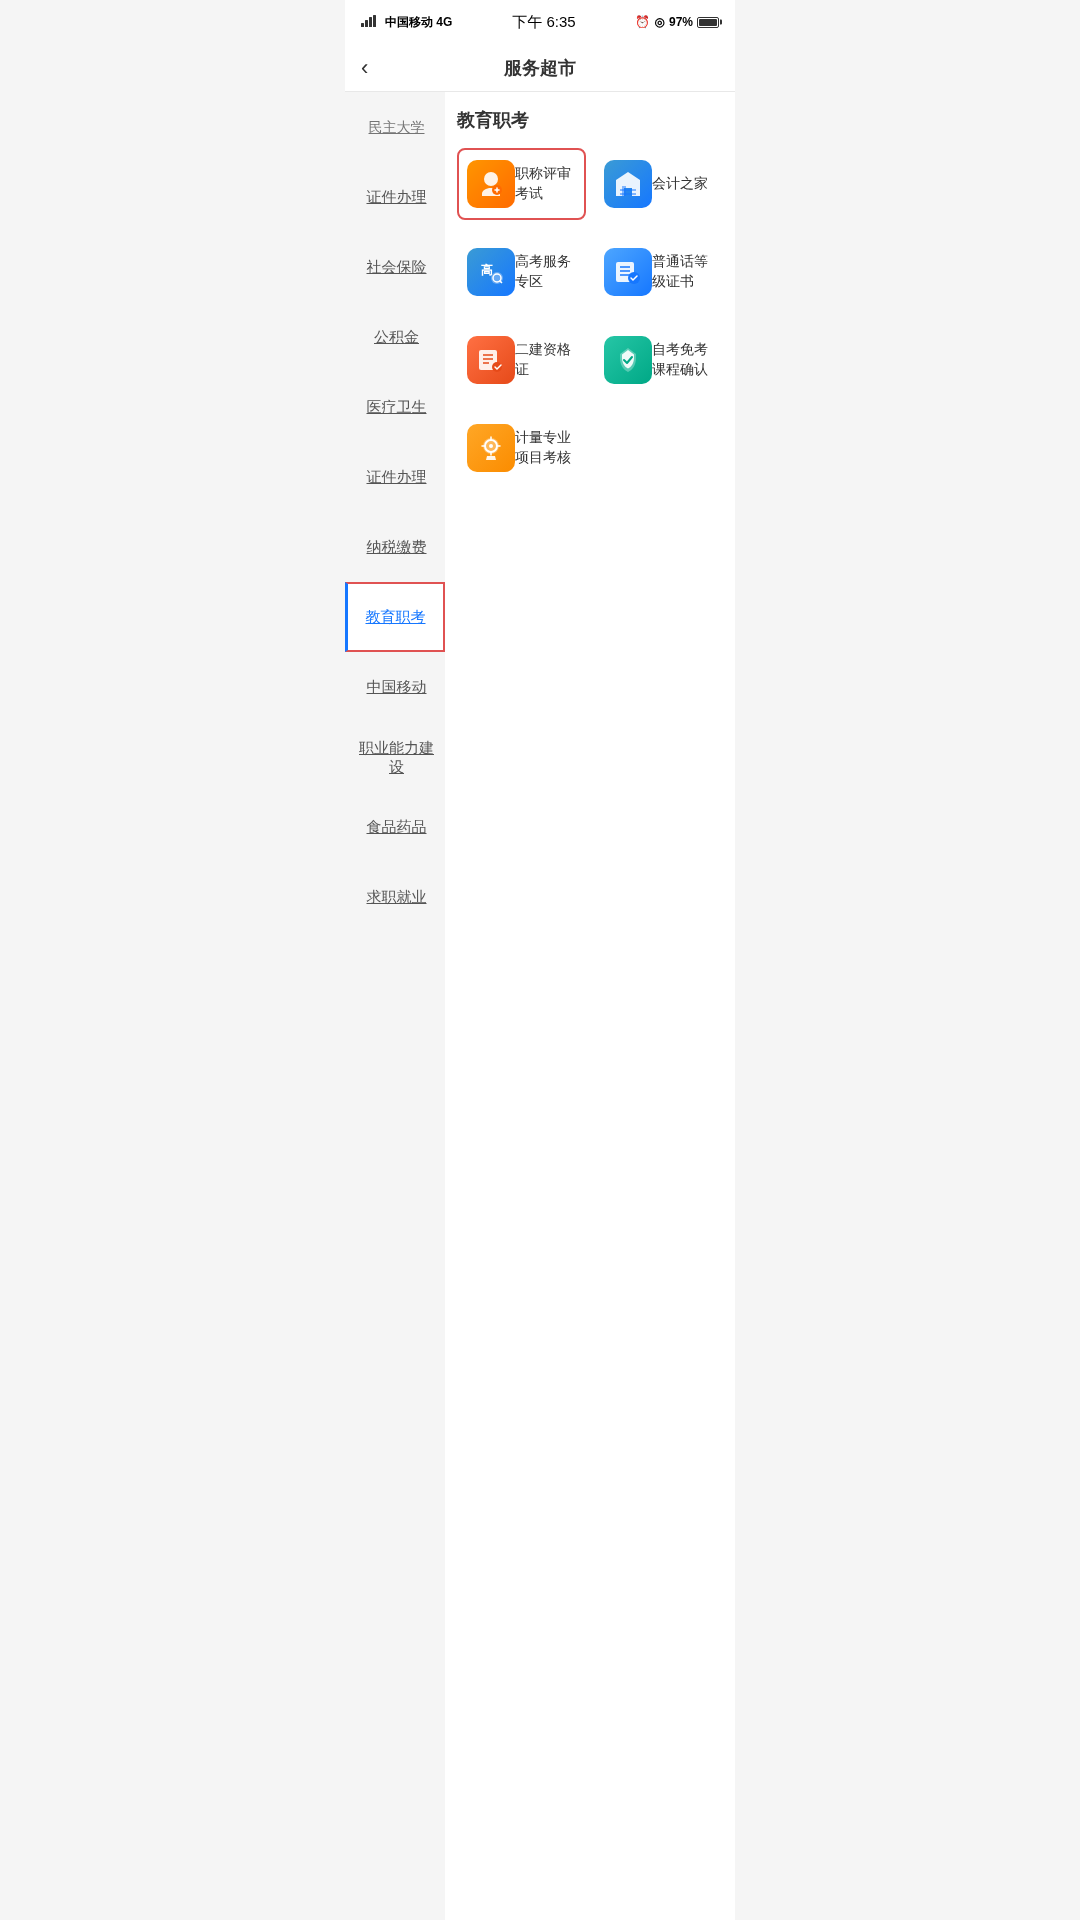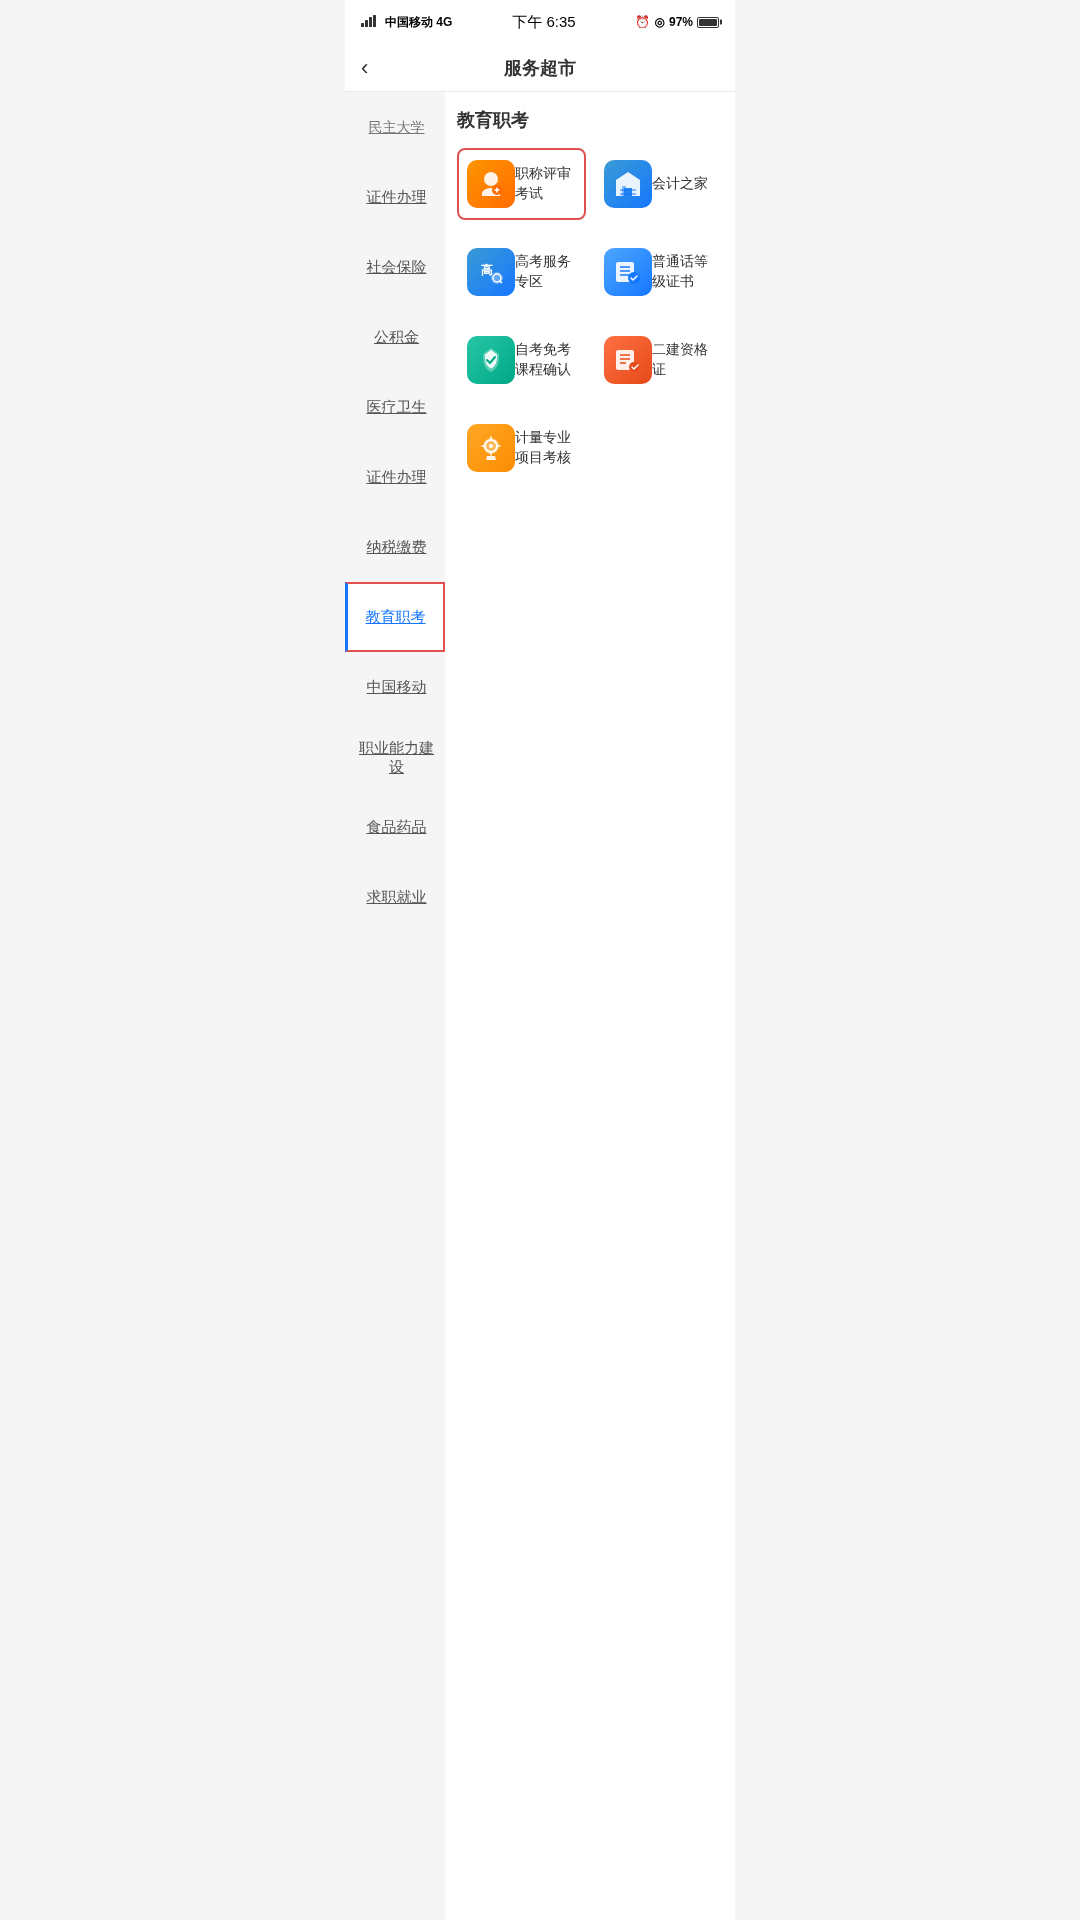--- a/index.html
+++ b/index.html
@@ -272,43 +272,43 @@
     <line x1="8" y1="11" x2="18" y2="11" stroke="#1677ff" stroke-width="1.5"></line>
     <line x1="8" y1="15" x2="18" y2="15" stroke="#1677ff" stroke-width="1.5"></line>
     <line x1="8" y1="19" x2="18" y2="19" stroke="#1677ff" stroke-width="1.5"></line>
     <circle cx="22" cy="22" r="6" fill="#1677ff"></circle>
     <path d="M19 22l2 2 4-4" stroke="white" stroke-width="1.5" stroke-linecap="round"></path>
   </svg>
     </div>
     <span class="service-label">普通话等级证书</span>
   </div>
         <div class="service-item">
-    <div class="service-icon icon-teal">
-      <svg class="icon-svg" viewBox="0 0 32 32" fill="none">
-    <path d="M16 4L8 10v4c0 7 3.5 12 8 14 4.5-2 8-7 8-14v-4L16 4z" fill="white" opacity="0.3"></path>
-    <path d="M16 6l-6 4.5v3c0 5.5 2.5 9.5 6 11 3.5-1.5 6-5.5 6-11v-3L16 6z" fill="white" opacity="0.9"></path>
-    <path d="M12 16l3 3 5-6" stroke="#00a886" stroke-width="2" stroke-linecap="round" stroke-linejoin="round"></path>
-  </svg>
-    </div>
-    <span class="service-label">自考免考课程确认</span>
-  </div>
-        <div class="service-item">
     <div class="service-icon icon-red-orange">
       <svg class="icon-svg" viewBox="0 0 32 32" fill="none">
     <rect x="4" y="6" width="18" height="20" rx="2" fill="white" opacity="0.9"></rect>
     <line x1="8" y1="11" x2="18" y2="11" stroke="#e64a19" stroke-width="1.5"></line>
     <line x1="8" y1="15" x2="18" y2="15" stroke="#e64a19" stroke-width="1.5"></line>
     <line x1="8" y1="19" x2="14" y2="19" stroke="#e64a19" stroke-width="1.5"></line>
     <circle cx="22" cy="23" r="5" fill="#e64a19"></circle>
     <path d="M20 23l2 2 4-4" stroke="white" stroke-width="1.5" stroke-linecap="round"></path>
   </svg>
     </div>
     <span class="service-label">二建资格证</span>
   </div>
         <div class="service-item">
+    <div class="service-icon icon-teal">
+      <svg class="icon-svg" viewBox="0 0 32 32" fill="none">
+    <path d="M16 4L8 10v4c0 7 3.5 12 8 14 4.5-2 8-7 8-14v-4L16 4z" fill="white" opacity="0.3"></path>
+    <path d="M16 6l-6 4.5v3c0 5.5 2.5 9.5 6 11 3.5-1.5 6-5.5 6-11v-3L16 6z" fill="white" opacity="0.9"></path>
+    <path d="M12 16l3 3 5-6" stroke="#00a886" stroke-width="2" stroke-linecap="round" stroke-linejoin="round"></path>
+  </svg>
+    </div>
+    <span class="service-label">自考免考课程确认</span>
+  </div>
+        <div class="service-item">
     <div class="service-icon icon-orange3">
       <svg class="icon-svg" viewBox="0 0 32 32" fill="none">
     <circle cx="16" cy="14" r="8" fill="white" opacity="0.3"></circle>
     <circle cx="16" cy="14" r="6" fill="none" stroke="white" stroke-width="2"></circle>
     <circle cx="16" cy="14" r="2" fill="white"></circle>
     <path d="M16 8v-3M22 14h3M16 20v3M10 14H7" stroke="white" stroke-width="1.5" stroke-linecap="round"></path>
     <path d="M12 24l-1 4h10l-1-4H12z" fill="white" opacity="0.9"></path>
   </svg>
     </div>
     <span class="service-label">计量专业项目考核</span>

